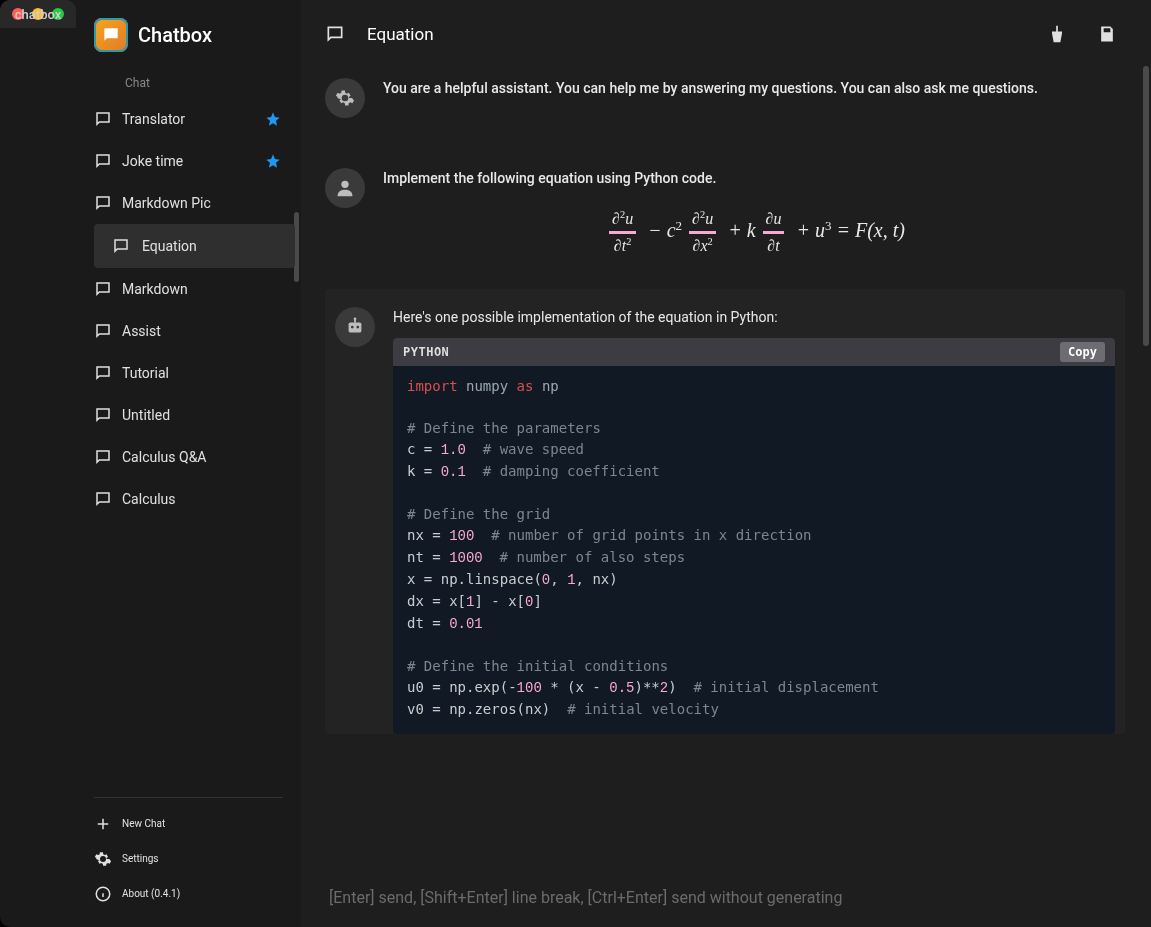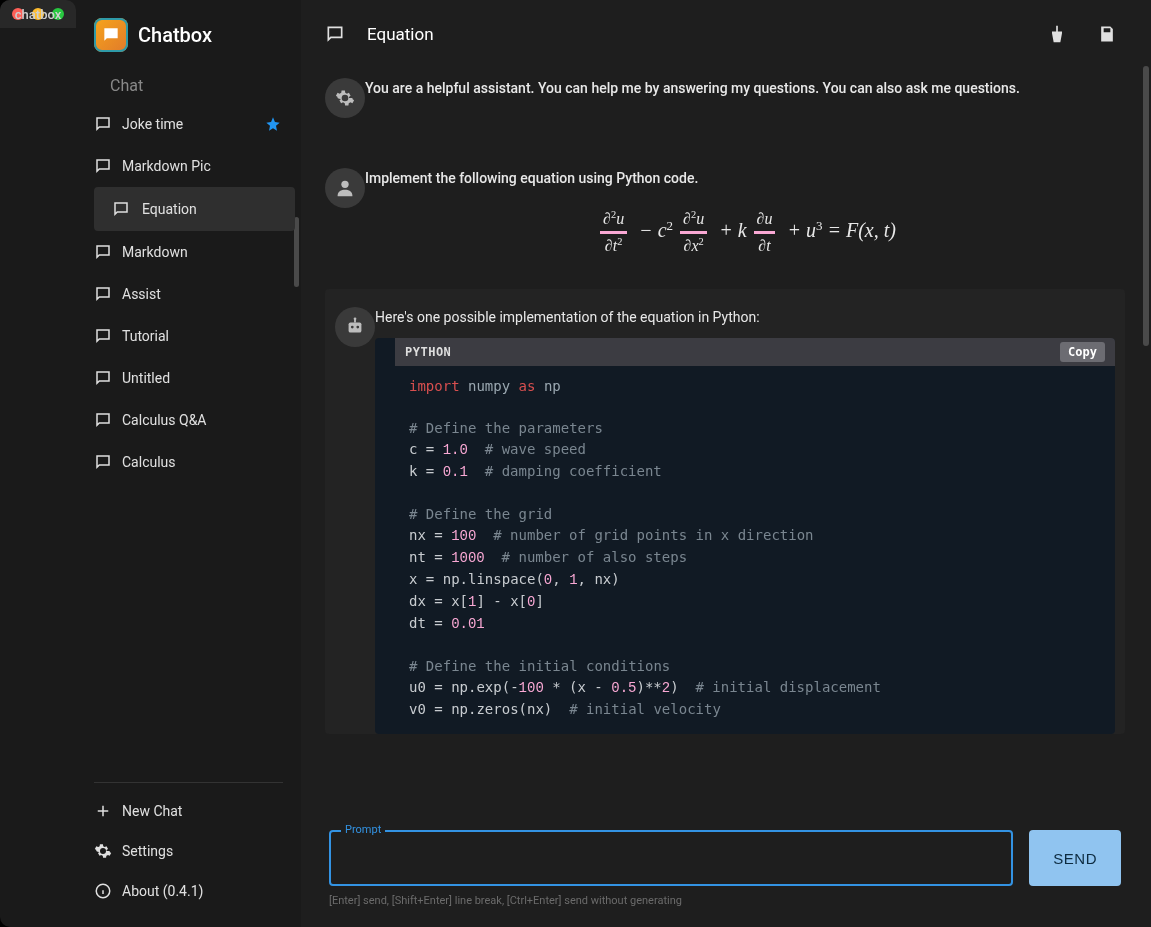--- a/index.html
+++ b/index.html
@@ -63,23 +63,24 @@
   .app-logo {
     width: 34px; height: 34px;
     border-radius: 8px;
     background: linear-gradient(135deg,#f7a51b,#e07a2b);
     display:flex;align-items:center;justify-content:center;
     box-shadow: 0 0 0 2px #2e9aa8 inset;
   }
   .app-logo svg { width: 20px; height: 20px; }
   .app-name { font-size: 20px; font-weight: 500; color: #fff; }
   .section-label {
-    font-size: 16px;
+    font-size: 12px;
     color: #888;
     padding: 6px 18px 8px 34px;
+    margin-left: 15px;
   }
   .chat-list {
     flex: 1;
     overflow-y: auto;
     position: relative;
   }
   .chat-item {
     display: flex;
     align-items: center;
     gap: 14px;
@@ -112,21 +113,21 @@
     border: none;
     border-top: 1px solid #333;
     margin: 8px 18px;
   }
   .sidebar-bottom { padding-bottom: 6px; }
   .sidebar-action {
     display: flex;
     align-items: center;
     gap: 16px;
     padding: 12px 18px 12px 46px;
-    font-size: 14px;
+    font-size: 10px;
     color: #e0e0e0;
     cursor: pointer;
     position: relative;
   }
   .sidebar-action .act-icon { position:absolute; left:18px; }
   .main {
     flex: 1;
     display: flex;
     flex-direction: column;
     min-width: 0;
@@ -151,20 +152,21 @@
     position: absolute;
     right: 2px;
     top: 0;
     width: 6px;
     height: 280px;
     background: #4a4a4a;
     border-radius: 3px;
   }
   .message {
     display: flex;
+    gap: 18px;
     padding: 12px 10px 22px 0;
   }
   .message.assistant-msg { background: #232323; border-radius: 4px; padding: 18px 10px 0 10px; margin-right: 14px;}
   .avatar {
     width: 40px; height: 40px;
     border-radius: 50%;
     background: #3a3a3a;
     display: flex;
     align-items: center;
     justify-content: center;
@@ -191,21 +193,20 @@
   .frac .num { display:block; border-bottom:3px solid #f9a8d4; padding: 0 3px;}
   .frac .den { display:block; padding: 0 3px;}
   sup { font-size: 0.65em; vertical-align: super; font-style: normal;}
   .code-block {
     margin-top: 10px;
     border-radius: 4px;
     overflow: hidden;
     background: #111a24;
     font-family: "SF Mono", Menlo, Consolas, monospace;
     font-size: 14px;
-    padding-left: 20px;
   }
   .code-header {
     background: #3c3c42;
     display: flex;
     align-items: center;
     padding: 4px 10px;
     font-size: 12px;
     font-weight: 600;
     color: #ddd;
   }
@@ -270,21 +271,21 @@
     color: #0d2b40;
     font-size: 15px;
     font-weight: 500;
     border: none;
     border-radius: 4px;
     padding: 0 24px;
     cursor: pointer;
     letter-spacing: 0.5px;
   }
   .hint {
-    font-size: 11px;
+    font-size: 16px;
     color: #6b6b6b;
     margin-top: 8px;
   }
   svg { display: block; }
 </style>
 </head>
 <body>
 
 <div class="window">
 
@@ -309,20 +310,33 @@
             </svg>
         </div>
         <div class="app-name">Chatbox</div>
       </div>
 
       <div class="section-label">Chat</div>
 
       <div class="chat-list">
         <div class="sidebar-scrollbar"></div>
 
+        <div class="chat-item">
+          <span class="chat-icon">
+            <svg width="18" height="18" viewBox="0 0 24 24" fill="none" stroke="#e0e0e0" stroke-width="2">
+                <path d="M4 4h16v12H7l-3 3V4z"></path>
+              </svg>
+          </span>
+          <span>Translator</span>
+          <span class="star-icon">
+            <svg width="16" height="16" viewBox="0 0 24 24" fill="#2196f3">
+                <path d="M12 2l2.9 6.9L22 10l-5.5 4.8L18 22l-6-3.8L6 22l1.5-7.2L2 10l7.1-1.1z"></path>
+              </svg>
+          </span>
+        </div>
 
         <div class="chat-item">
           <span class="chat-icon">
             <svg width="18" height="18" viewBox="0 0 24 24" fill="none" stroke="#e0e0e0" stroke-width="2">
                 <path d="M4 4h16v12H7l-3 3V4z"></path>
               </svg>
           </span>
           <span>Joke time</span>
           <span class="star-icon">
             <svg width="16" height="16" viewBox="0 0 24 24" fill="#2196f3">
@@ -524,25 +538,18 @@
 <span class="kw-var">u0 = np.exp(-</span><span class="kw-num">100</span><span class="kw-var"> * (x - </span><span class="kw-num">0.5</span><span class="kw-var">)**</span><span class="kw-num">2</span><span class="kw-var">)</span><span class="kw-cmt">  # initial displacement</span>
 <span class="kw-var">v0 = np.zeros(nx)</span><span class="kw-cmt">  # initial velocity</span>
 </div>
             </div>
           </div>
         </div>
 
       </div>
 
       <div class="input-area">
-        <div class="input-row">
-          <div class="prompt-wrap">
-            <span class="prompt-label">Prompt</span>
-            <textarea class="prompt-input" placeholder="" style=""></textarea>
-          </div>
-          <button class="send-btn">SEND</button>
-        </div>
         <div class="hint">[Enter] send, [Shift+Enter] line break, [Ctrl+Enter] send without generating</div>
       </div>
 
     </div>
   </div>
 </div>
 
 </body></html>

